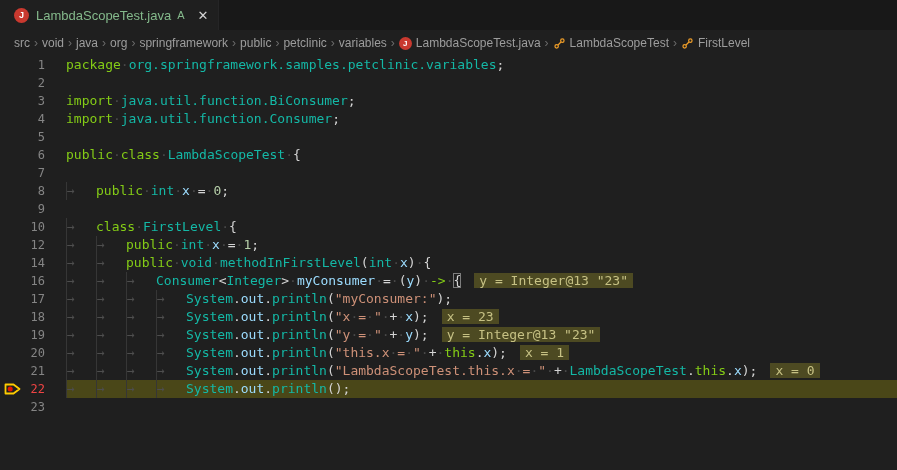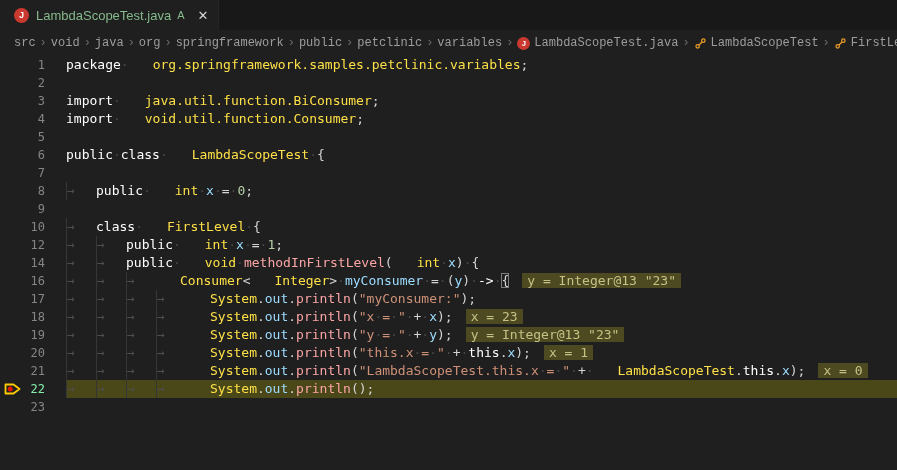--- a/index.html
+++ b/index.html
@@ -13,45 +13,45 @@
          padding:0 10px 0 14px; border-right:1px solid #252526; cursor:pointer; }
   .java-icon { width:15px; height:15px; border-radius:50%; background:#c9392f; color:#fff;
                font-size:9px; font-weight:bold; display:flex; align-items:center;
                justify-content:center; flex:none; }
   .tab-title { color:#84b98b; font-size:13px; }
   .tab-badge { color:#84b98b; font-size:11px; margin-left:-1px; }
   .tab-close { color:#d4d4d4; font-size:13px; margin-left:6px; }
 
   
   .breadcrumb { height:26px; display:flex; align-items:center; padding-left:14px;
-                color:#9d9d9d; font-size:12px; white-space:nowrap; overflow:hidden;font-family:Liberation Mono, monospace; }
+                color:#9d9d9d; font-size:12px; white-space:nowrap; overflow:hidden; }
   .crumb { display:flex; align-items:center; gap:4px; cursor:pointer; flex:none; }
   .crumb-sep { color:#6b6b6b; margin:0 4px; font-size:12px; flex:none; }
   .crumb .java-icon { width:13px; height:13px; font-size:8px; }
 
   
   .editor { position:relative; }
   .code-line { display:flex; height:18px; line-height:18px;
                font-family:"DejaVu Sans Mono","Liberation Mono",monospace;
                font-size:13px; white-space:pre; }
   .gutter { width:66px; flex:none; display:flex; color:#858585; font-size:12px; }
   .glyph { width:24px; flex:none; display:flex; align-items:center; justify-content:center; }
   .line-num { flex:1; text-align:right; padding-right:21px; }
   .code-content { flex:1; }
   .current .code-content { background:#4a4718; }
-  .current .line-num { color:#86efac; }
+  .current .line-num { color:#ef4444; }
 
   .tab-char { display:inline-block; width:30px; color:#4d4d4d;
               border-left:1px solid #363636; }
   .guide-char { display:inline-block; width:30px; border-left:1px solid #363636; }
 
-  .tk-kw  { color:#ffffff; }
-  .tk-type{ color:#fde047;margin-left:24px; }
+  .tk-kw  { color:#84cc16; }
+  .tk-type{ color:#14b8a6; }
   .tk-var { color:#9cdcfe; }
-  .tk-fn  { color:#fca5a5; }
+  .tk-fn  { color:#14b8a6; }
   .tk-str { color:#ce9178; }
   .tk-num { color:#b5cea8; }
   .tk-pln { color:#d4d4d4; }
   .tk-cur { color:#d4d4d4; outline:1px solid #7d7d7d; outline-offset:-1px; }
   .ws { color:#494949; }
   .debug-annotation { background:#4d4a22; color:#c6c184; margin-left:13px; padding:0 5px; }
 </style>
 </head>
 <body>
 
@@ -124,21 +124,21 @@
           </svg>
         </span>
         <span>FirstLevel</span>
       </span>
     </div>
 
   <div class="editor">
       <div class="code-line"><div class="gutter"><span class="glyph"></span><span class="line-num">1</span></div><div class="code-content"><span class="tk-kw">package</span><span class="tk-pln"><span class="ws">·</span></span><span class="tk-type">org.springframework.samples.petclinic.variables</span><span class="tk-pln">;</span></div></div>
       <div class="code-line"><div class="gutter"><span class="glyph"></span><span class="line-num">2</span></div><div class="code-content"></div></div>
       <div class="code-line"><div class="gutter"><span class="glyph"></span><span class="line-num">3</span></div><div class="code-content"><span class="tk-kw">import</span><span class="tk-pln"><span class="ws">·</span></span><span class="tk-type">java.util.function.BiConsumer</span><span class="tk-pln">;</span></div></div>
-      <div class="code-line"><div class="gutter"><span class="glyph"></span><span class="line-num">4</span></div><div class="code-content"><span class="tk-kw">import</span><span class="tk-pln"><span class="ws">·</span></span><span class="tk-type">void.util.function.Consumer</span><span class="tk-pln">;</span></div></div>
+      <div class="code-line"><div class="gutter"><span class="glyph"></span><span class="line-num">4</span></div><div class="code-content"><span class="tk-kw">import</span><span class="tk-pln"><span class="ws">·</span></span><span class="tk-type">java.util.function.Consumer</span><span class="tk-pln">;</span></div></div>
       <div class="code-line"><div class="gutter"><span class="glyph"></span><span class="line-num">5</span></div><div class="code-content"></div></div>
       <div class="code-line"><div class="gutter"><span class="glyph"></span><span class="line-num">6</span></div><div class="code-content"><span class="tk-kw">public</span><span class="tk-pln"><span class="ws">·</span></span><span class="tk-kw">class</span><span class="tk-pln"><span class="ws">·</span></span><span class="tk-type">LambdaScopeTest</span><span class="tk-pln"><span class="ws">·</span>{</span></div></div>
       <div class="code-line"><div class="gutter"><span class="glyph"></span><span class="line-num">7</span></div><div class="code-content"><span class="guide-char"></span></div></div>
       <div class="code-line"><div class="gutter"><span class="glyph"></span><span class="line-num">8</span></div><div class="code-content"><span class="tab-char">→</span><span class="tk-kw">public</span><span class="tk-pln"><span class="ws">·</span></span><span class="tk-type">int</span><span class="tk-pln"><span class="ws">·</span></span><span class="tk-var">x</span><span class="tk-pln"><span class="ws">·</span>=<span class="ws">·</span></span><span class="tk-num">0</span><span class="tk-pln">;</span></div></div>
       <div class="code-line"><div class="gutter"><span class="glyph"></span><span class="line-num">9</span></div><div class="code-content"><span class="guide-char"></span></div></div>
       <div class="code-line"><div class="gutter"><span class="glyph"></span><span class="line-num">10</span></div><div class="code-content"><span class="tab-char">→</span><span class="tk-kw">class</span><span class="tk-pln"><span class="ws">·</span></span><span class="tk-type">FirstLevel</span><span class="tk-pln"><span class="ws">·</span>{</span></div></div>
       <div class="code-line"><div class="gutter"><span class="glyph"></span><span class="line-num">12</span></div><div class="code-content"><span class="tab-char">→</span><span class="tab-char">→</span><span class="tk-kw">public</span><span class="tk-pln"><span class="ws">·</span></span><span class="tk-type">int</span><span class="tk-pln"><span class="ws">·</span></span><span class="tk-var">x</span><span class="tk-pln"><span class="ws">·</span>=<span class="ws">·</span></span><span class="tk-num">1</span><span class="tk-pln">;</span></div></div>
       <div class="code-line"><div class="gutter"><span class="glyph"></span><span class="line-num">14</span></div><div class="code-content"><span class="tab-char">→</span><span class="tab-char">→</span><span class="tk-kw">public</span><span class="tk-pln"><span class="ws">·</span></span><span class="tk-type">void</span><span class="tk-pln"><span class="ws">·</span></span><span class="tk-fn">methodInFirstLevel</span><span class="tk-pln">(</span><span class="tk-type">int</span><span class="tk-pln"><span class="ws">·</span></span><span class="tk-var">x</span><span class="tk-pln">)<span class="ws">·</span>{</span></div></div>
       <div class="code-line"><div class="gutter"><span class="glyph"></span><span class="line-num">16</span></div><div class="code-content"><span class="tab-char">→</span><span class="tab-char">→</span><span class="tab-char">→</span><span class="tk-type">Consumer</span><span class="tk-pln">&lt;</span><span class="tk-type">Integer</span><span class="tk-pln">&gt;<span class="ws">·</span></span><span class="tk-var">myConsumer</span><span class="tk-pln"><span class="ws">·</span>=<span class="ws">·</span>(</span><span class="tk-var">y</span><span class="tk-pln">)<span class="ws">·</span></span><span class="tk-kw">-&gt;</span><span class="tk-pln"><span class="ws">·</span></span><span class="tk-cur">{</span><span class="debug-annotation">y = Integer@13 "23"</span></div></div>
       <div class="code-line"><div class="gutter"><span class="glyph"></span><span class="line-num">17</span></div><div class="code-content"><span class="tab-char">→</span><span class="tab-char">→</span><span class="tab-char">→</span><span class="tab-char">→</span><span class="tk-type">System</span><span class="tk-pln">.</span><span class="tk-var">out</span><span class="tk-pln">.</span><span class="tk-fn">println</span><span class="tk-pln">(</span><span class="tk-str">"myConsumer:"</span><span class="tk-pln">);</span></div></div>

